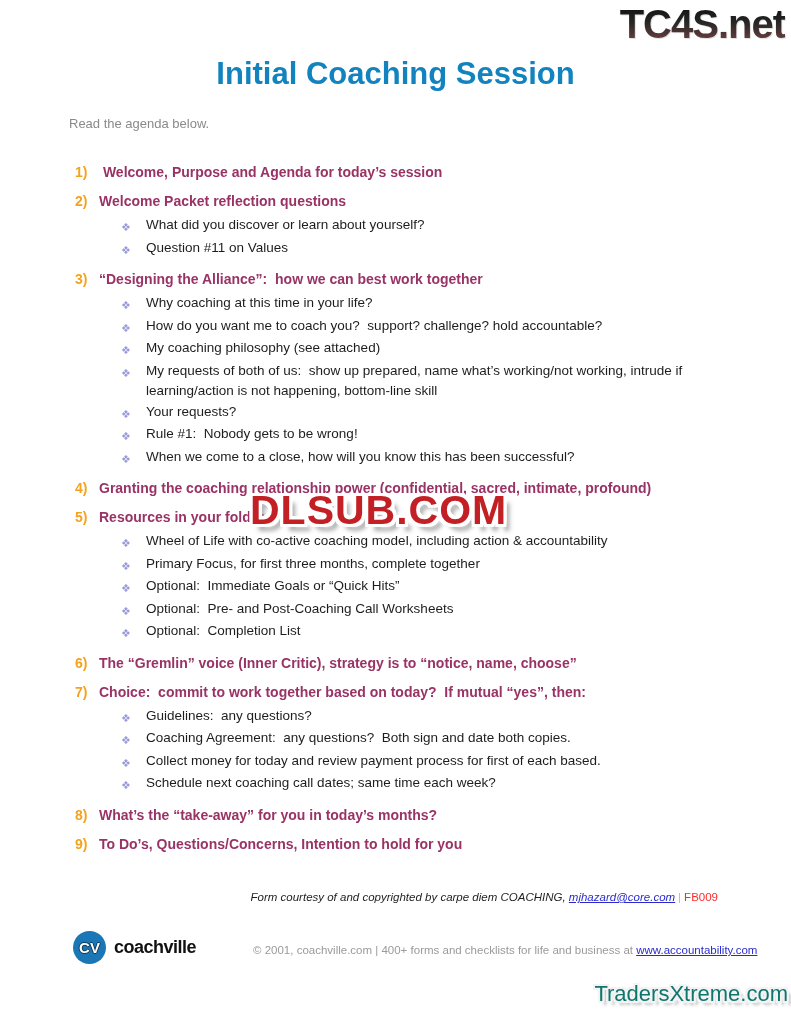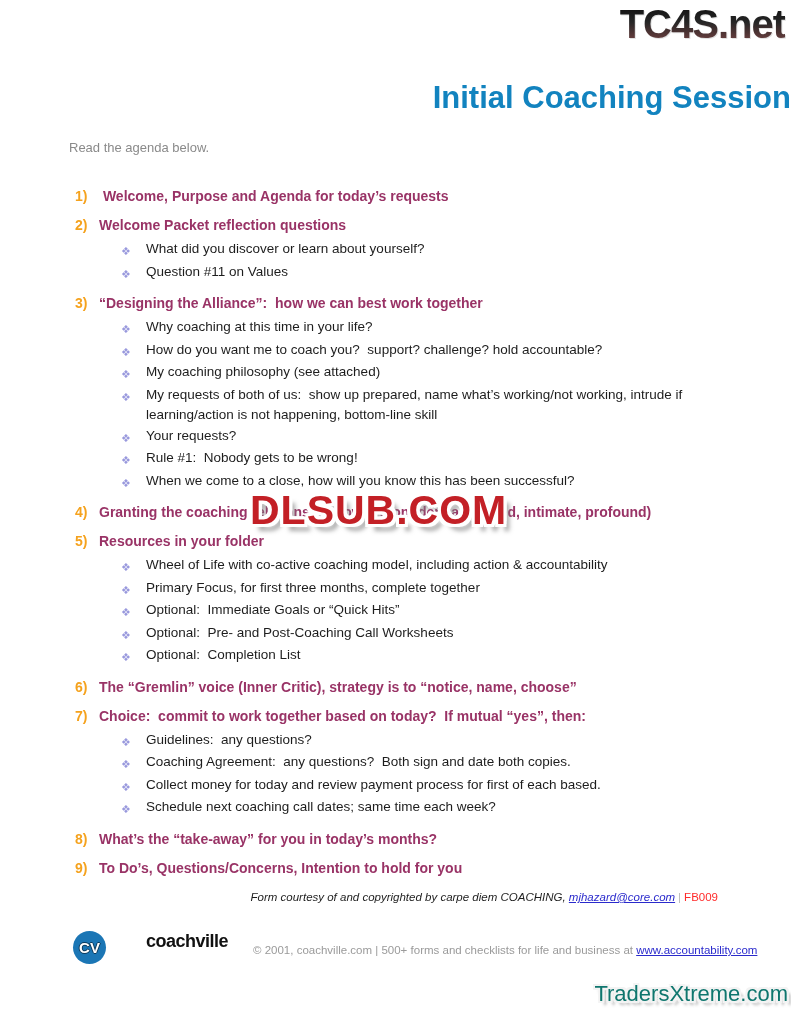--- a/index.html
+++ b/index.html
@@ -42,21 +42,21 @@
     position:absolute;top:981px;right:3px;
     font-weight:normal;font-size:22px;letter-spacing:0px;color:#0f766e;
     text-shadow:
       -2px -2px 0 #f3f3f3, 2px -2px 0 #f3f3f3, -2px 2px 0 #f3f3f3, 2px 2px 0 #f3f3f3,
       -2px 0 0 #f3f3f3, 2px 0 0 #f3f3f3, 0 -2px 0 #f3f3f3, 0 2px 0 #f3f3f3,
       4px 4px 3px rgba(140,140,140,.7);
   }
 
   
   .title{
-    margin:0;padding-top:80px;text-align:right;
+    margin:0;padding-top:56px;text-align:center;
     color:var(--title-blue);font-size:31px;font-weight:bold;letter-spacing:0;
   }
   .intro{
     margin:24px 0 0 0;padding-left:69px;
     color:#8a8a8a;font-size:13px;
   }
 
   
   .agenda{margin:32px 73px 0 75px;}
   .agenda-item{margin-bottom:10px;}
@@ -81,21 +81,21 @@
     position:absolute;top:891px;right:73px;
     font-size:11.5px;font-style:italic;color:#1d1d1d;white-space:nowrap;
   }
   .attr-link{color:var(--link-blue);text-decoration:underline;cursor:pointer;}
   .attr-sep{color:#bbbbbb;font-style:normal;margin:0 3px;}
   .attr-code{color:var(--code-red);font-style:normal;}
 
   
   .logo{
     position:absolute;top:931px;left:73px;
-    display:flex;align-items:flex-start;gap:32px;
+    display:flex;align-items:center;
   }
   .logo-circle{
     width:33px;height:33px;border-radius:50%;background:var(--logo-blue);
     color:#fff;font-weight:bold;font-size:15px;
     display:flex;align-items:center;justify-content:center;
     text-shadow:0 1px 0 #0d3a5c, 1px 0 0 #0d3a5c, -1px 0 0 #0d3a5c, 0 -1px 0 #0d3a5c;
   }
   .logo-name{
     margin-left:8px;color:#111;font-weight:bold;font-size:18px;letter-spacing:-0.5px;
   }
@@ -110,21 +110,21 @@
 
 <div class="page">
 
   <div class="wm-top">TC4S.net</div>
 
   <h1 class="title">Initial Coaching Session</h1>
   <p class="intro">Read the agenda below.</p>
 
   <div class="agenda">
       <div class="agenda-item">
-        <div class="item-head"><span class="item-num">1)</span><span class="item-heading"> Welcome, Purpose and Agenda for today’s requests</span></div>
+        <div class="item-head"><span class="item-num">1)</span><span class="item-heading"> Welcome, Purpose and Agenda for today’s session</span></div>
       </div>
       <div class="agenda-item">
         <div class="item-head"><span class="item-num">2)</span><span class="item-heading">Welcome Packet reflection questions</span></div>
         <div class="bullets">
           <div class="bullet-row"><span class="bullet-glyph">❖</span><span class="bullet-text">What did you discover or learn about yourself?</span></div>
           <div class="bullet-row"><span class="bullet-glyph">❖</span><span class="bullet-text">Question #11 on Values</span></div>
         </div>
       </div>
       <div class="agenda-item">
         <div class="item-head"><span class="item-num">3)</span><span class="item-heading">“Designing the Alliance”:  how we can best work together</span></div>
@@ -173,17 +173,17 @@
 
   <div class="wm-mid">DLSUB.COM</div>
 
   <div class="attribution"><span>Form courtesy of and copyrighted by carpe diem COACHING, </span><a class="attr-link" href="#">mjhazard@core.com</a><span class="attr-sep">|</span><span class="attr-code">FB009</span></div>
 
   <div class="logo">
     <span class="logo-circle">CV</span>
     <span class="logo-name">coachville</span>
   </div>
 
-  <div class="copyright"><span>© 2001, coachville.com | 500+ forms and checklists for life and business at </span><a class="copy-link" href="#">www.accountability.com</a></div>
+  <div class="copyright"><span>© 2001, coachville.com | 400+ forms and checklists for life and business at </span><a class="copy-link" href="#">www.accountability.com</a></div>
 
   <div class="wm-bottom">TradersXtreme.com</div>
 
 </div>
 
 </body></html>

